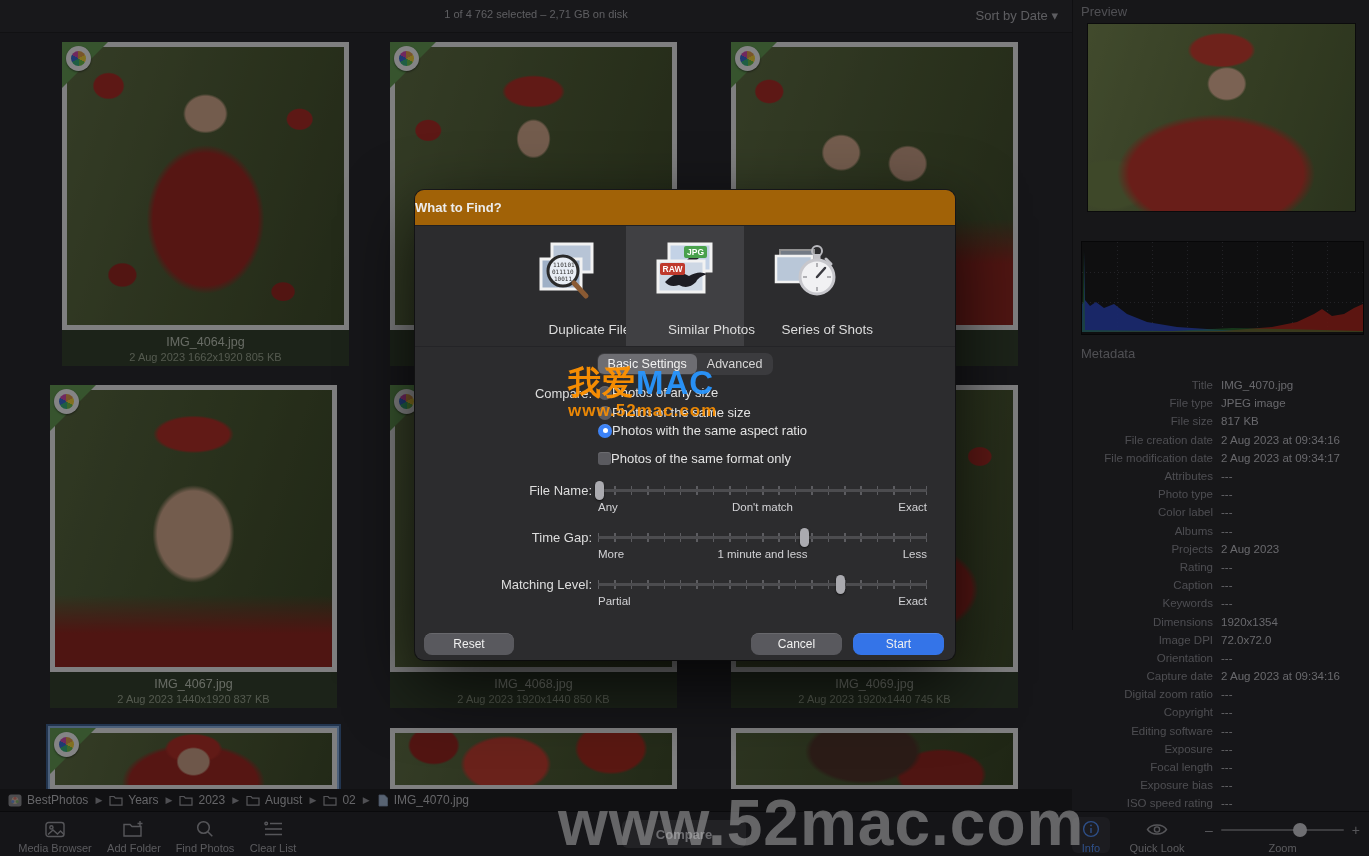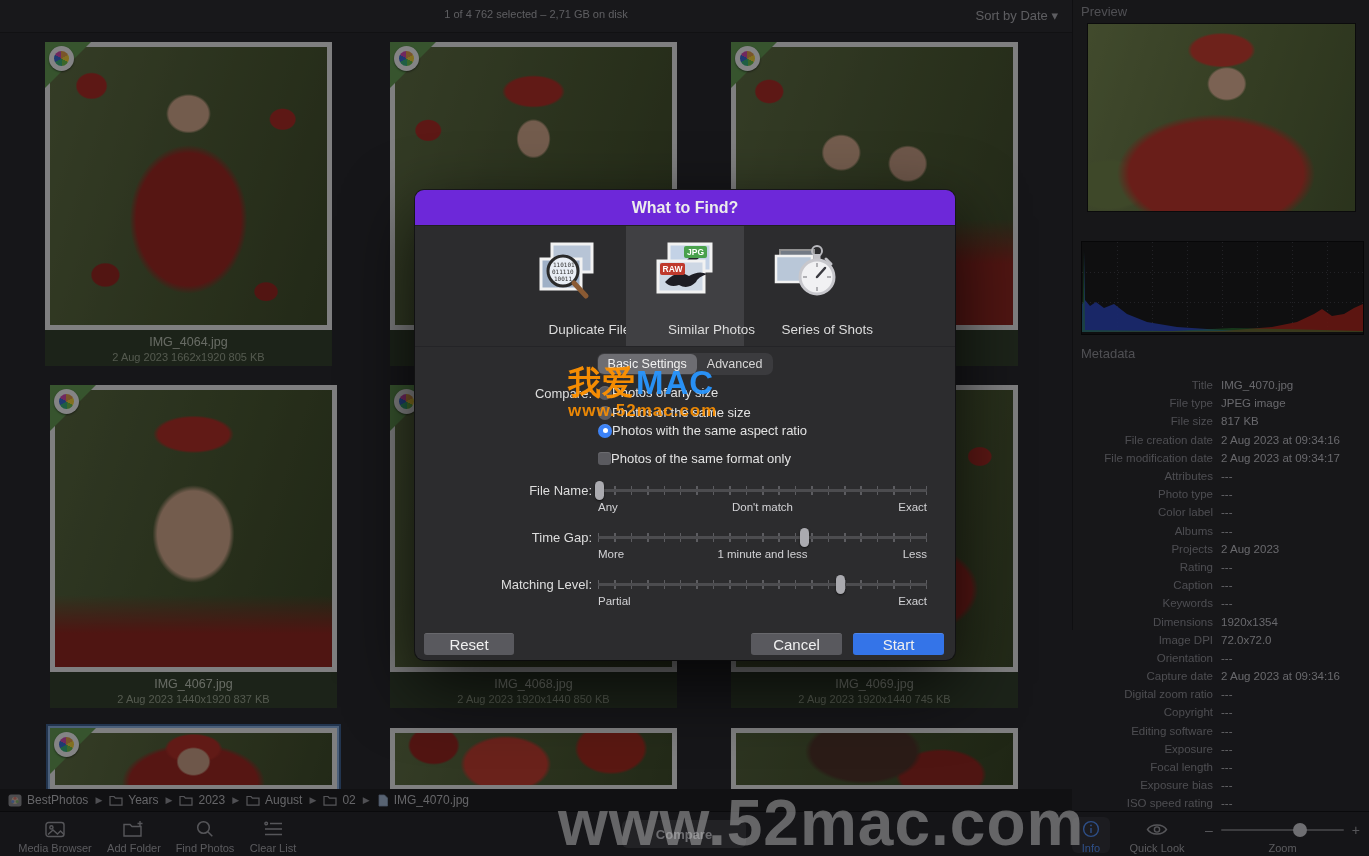--- a/index.html
+++ b/index.html
@@ -5,21 +5,21 @@
   html,body{margin:0;padding:0;background:#111;}
   #app{position:relative;width:1369px;height:856px;overflow:hidden;background:#232326;
        font-family:"Liberation Sans","DejaVu Sans",sans-serif;-webkit-font-smoothing:antialiased;}
   
   .statusbar{position:absolute;left:0;top:0;width:1072px;height:32px;background:#27272a;
              border-bottom:1px solid #1a1a1c;}
   .sel-text{position:absolute;left:0;right:0;top:8px;text-align:center;font-size:11px;color:#a9a9ae;}
   .sortby{position:absolute;right:14px;top:8px;font-size:13px;color:#a9a9ae;cursor:default;}
   
   .cell{position:absolute;width:287px;}
-  .c1{left:45px;top:42px;}  .c2{left:390px;top:42px;}  .c3{left:731px;top:42px;}
+  .c1{left:62px;top:42px;}  .c2{left:390px;top:42px;}  .c3{left:731px;top:42px;}
   .c4{left:50px;top:385px;} .c5{left:390px;top:385px;} .c6{left:731px;top:385px;}
   .c7{left:50px;top:728px;} .c8{left:390px;top:728px;} .c9{left:731px;top:728px;}
   .frame{position:relative;width:100%;background:#e9e9e9;padding:5px;box-sizing:border-box;overflow:hidden;}
   .h288 .frame{height:288px;} .h287 .frame{height:287px;} .h62 .frame{height:62px;}
   .c7 .frame{box-shadow:0 0 0 2px #88aede,0 0 0 4px #3a5d8c;}
   .ph{width:100%;height:100%;background-color:#49572f;}
   .ph1{background-image:
     radial-gradient(34px 30px at 50% 24%,#d2a689 0 58%,rgba(0,0,0,0) 66%),
     radial-gradient(95px 120px at 50% 62%,#9c221c 0 55%,rgba(0,0,0,0) 62%),
     radial-gradient(26px 22px at 15% 14%,#a8271f 0 55%,rgba(0,0,0,0) 62%),
@@ -131,22 +131,22 @@
   .dim{position:absolute;inset:0;background:rgba(8,8,10,0.47);z-index:40;}
   .wm-dialog{position:absolute;left:568px;top:366px;z-index:80;line-height:1;pointer-events:none;}
   .wm-cn{font-size:33px;font-weight:bold;letter-spacing:1px;}
   .wm-cn .o{color:rgba(255,145,0,0.95);} .wm-cn .b{color:rgba(40,150,255,0.95);}
   .wm-url-s{font-size:17px;font-weight:bold;color:rgba(255,145,0,0.9);margin-top:3px;letter-spacing:1px;}
   .wm-big{position:absolute;left:558px;top:786px;z-index:80;font-size:64px;font-weight:bold;
           color:rgba(200,200,200,0.45);letter-spacing:1px;pointer-events:none;}
   
   .dialog{position:absolute;left:415px;top:190px;width:540px;height:470px;background:#2c2c2e;
           border-radius:9px;z-index:60;box-shadow:0 25px 70px rgba(0,0,0,.75),0 0 0 1px #1b1b1d;}
-  .dlg-title{height:35px;line-height:35px;background:#6d28d9;border-bottom:1px solid #202022;
-             border-radius:9px 9px 0 0;text-align:center;font-size:16px;font-weight:bold;color:#ececec;}
+  .dlg-title{height:35px;line-height:35px;background:#a16207;border-bottom:1px solid #202022;
+             border-radius:9px 9px 0 0;font-size:13px;font-weight:bold;color:#ececec;}
   .modes{position:absolute;left:0;top:36px;width:540px;height:120px;display:flex;justify-content:center;
          border-bottom:1px solid #242427;}
   .mode{width:118px;display:flex;flex-direction:column;align-items:center;justify-content:flex-end;
         padding-bottom:9px;box-sizing:border-box;}
   .mode.selected{background:#404043;}
   .mode .micon{flex:1;display:flex;align-items:center;}
   .mode .mlabel{font-size:13.5px;color:#dcdcdc;margin-top:2px;white-space:nowrap;}
   .tabs{position:absolute;left:0;top:163px;width:540px;display:flex;justify-content:center;}
   .seg{display:flex;background:#3b3b3e;border-radius:7px;padding:1px;font-size:12.5px;}
   .seg-on{background:#6d6d72;border-radius:6px;padding:3px 10px;color:#f2f2f2;}
@@ -163,21 +163,21 @@
   .slider{position:absolute;left:183px;width:329px;height:20px;}
   .s1{top:290px;} .s2{top:337px;} .s3{top:384px;}
   .track{position:absolute;left:0;right:0;top:9px;height:3px;background:#4c4c4f;border-radius:2px;}
   .ticks{position:absolute;left:0;right:0;top:6px;height:9px;
          background-image:repeating-linear-gradient(90deg,#5c5c60 0 1.5px,rgba(0,0,0,0) 1.5px 16.4px);}
   .knob{position:absolute;top:1px;width:9px;height:19px;border-radius:4.5px;background:#aaaaaf;
         box-shadow:0 1px 2px rgba(0,0,0,.6);}
   .sublabels{position:absolute;left:183px;width:329px;font-size:11.5px;color:#d2d2d5;}
   .u1{top:311px;} .u2{top:358px;} .u3{top:405px;}
   .sub-l{position:absolute;left:0;} .sub-c{position:absolute;left:0;right:0;text-align:center;} .sub-r{position:absolute;right:0;}
-  .dbtn{position:absolute;height:22px;border-radius:3px;font-size:15px;display:flex;align-items:center;
+  .dbtn{position:absolute;height:22px;border-radius:8px;font-size:12px;display:flex;align-items:center;
         justify-content:center;color:#f0f0f0;top:443px;box-sizing:border-box;}
   .btn-gray{background:#59595e;box-shadow:inset 0 0.5px 0 rgba(255,255,255,.18);}
   .btn-blue{background:#3474e8;box-shadow:inset 0 0.5px 0 rgba(255,255,255,.25);}
   .btn-reset{left:9px;width:90px;} .btn-cancel{left:336px;width:91px;} .btn-start{left:438px;width:91px;}
 </style>
 </head>
 <body>
 
 <div id="app">
 

